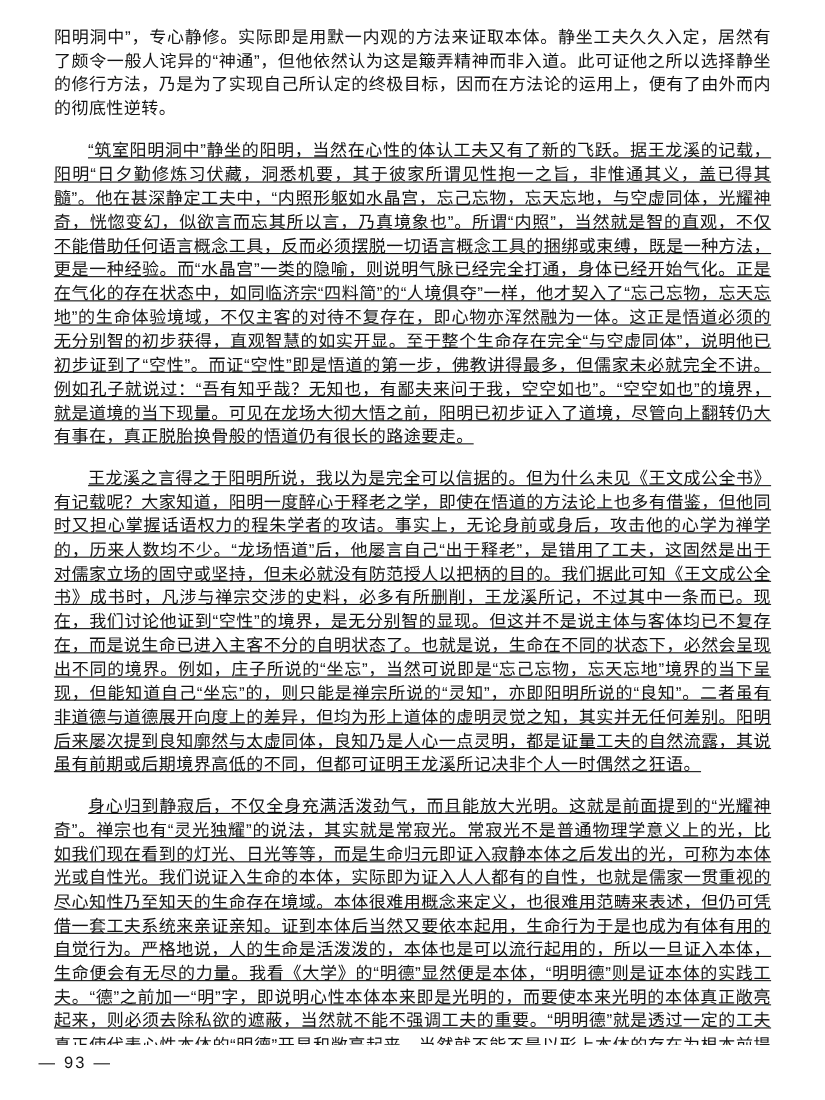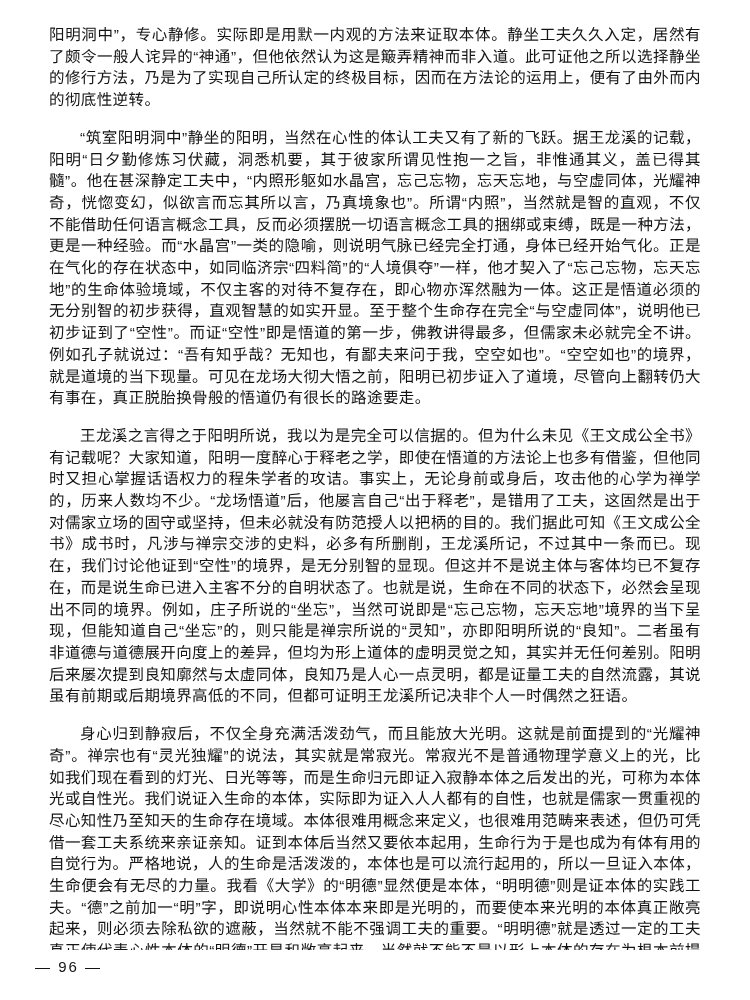--- a/index.html
+++ b/index.html
@@ -30,20 +30,21 @@
     line-height: 21.7px;
     text-align: justify;
     text-justify: inter-character;
     letter-spacing: 0.4px;
     word-break: break-all;
     color: #141414;
     font-weight: 500;
   }
   p.para.indent {
     text-indent: 2em;
+    text-decoration: underline;
   }
   .footer {
     position: absolute;
     left: 35px;
     top: 958px;
     font-size: 15px;
     letter-spacing: 2px;
     color: #141414;
   }
 </style>
@@ -52,13 +53,13 @@
 
 <div class="page">
   <p class="para">阳明洞中”，专心静修。实际即是用默一内观的方法来证取本体。静坐工夫久久入定，居然有了颇令一般人诧异的“神通”，但他依然认为这是簸弄精神而非入道。此可证他之所以选择静坐的修行方法，乃是为了实现自己所认定的终极目标，因而在方法论的运用上，便有了由外而内的彻底性逆转。</p>
   <p class="para indent">“筑室阳明洞中”静坐的阳明，当然在心性的体认工夫又有了新的飞跃。据王龙溪的记载，阳明“日夕勤修炼习伏藏，洞悉机要，其于彼家所谓见性抱一之旨，非惟通其义，盖已得其髓”。他在甚深静定工夫中，“内照形躯如水晶宫，忘己忘物，忘天忘地，与空虚同体，光耀神奇，恍惚变幻，似欲言而忘其所以言，乃真境象也”。所谓“内照”，当然就是智的直观，不仅不能借助任何语言概念工具，反而必须摆脱一切语言概念工具的捆绑或束缚，既是一种方法，更是一种经验。而“水晶宫”一类的隐喻，则说明气脉已经完全打通，身体已经开始气化。正是在气化的存在状态中，如同临济宗“四料简”的“人境俱夺”一样，他才契入了“忘己忘物，忘天忘地”的生命体验境域，不仅主客的对待不复存在，即心物亦浑然融为一体。这正是悟道必须的无分别智的初步获得，直观智慧的如实开显。至于整个生命存在完全“与空虚同体”，说明他已初步证到了“空性”。而证“空性”即是悟道的第一步，佛教讲得最多，但儒家未必就完全不讲。例如孔子就说过：“吾有知乎哉？无知也，有鄙夫来问于我，空空如也”。“空空如也”的境界，就是道境的当下现量。可见在龙场大彻大悟之前，阳明已初步证入了道境，尽管向上翻转仍大有事在，真正脱胎换骨般的悟道仍有很长的路途要走。</p>
   <p class="para indent">王龙溪之言得之于阳明所说，我以为是完全可以信据的。但为什么未见《王文成公全书》有记载呢？大家知道，阳明一度醉心于释老之学，即使在悟道的方法论上也多有借鉴，但他同时又担心掌握话语权力的程朱学者的攻诘。事实上，无论身前或身后，攻击他的心学为禅学的，历来人数均不少。“龙场悟道”后，他屡言自己“出于释老”，是错用了工夫，这固然是出于对儒家立场的固守或坚持，但未必就没有防范授人以把柄的目的。我们据此可知《王文成公全书》成书时，凡涉与禅宗交涉的史料，必多有所删削，王龙溪所记，不过其中一条而已。现在，我们讨论他证到“空性”的境界，是无分别智的显现。但这并不是说主体与客体均已不复存在，而是说生命已进入主客不分的自明状态了。也就是说，生命在不同的状态下，必然会呈现出不同的境界。例如，庄子所说的“坐忘”，当然可说即是“忘己忘物，忘天忘地”境界的当下呈现，但能知道自己“坐忘”的，则只能是禅宗所说的“灵知”，亦即阳明所说的“良知”。二者虽有非道德与道德展开向度上的差异，但均为形上道体的虚明灵觉之知，其实并无任何差别。阳明后来屡次提到良知廓然与太虚同体，良知乃是人心一点灵明，都是证量工夫的自然流露，其说虽有前期或后期境界高低的不同，但都可证明王龙溪所记决非个人一时偶然之狂语。</p>
   <p class="para indent">身心归到静寂后，不仅全身充满活泼劲气，而且能放大光明。这就是前面提到的“光耀神奇”。禅宗也有“灵光独耀”的说法，其实就是常寂光。常寂光不是普通物理学意义上的光，比如我们现在看到的灯光、日光等等，而是生命归元即证入寂静本体之后发出的光，可称为本体光或自性光。我们说证入生命的本体，实际即为证入人人都有的自性，也就是儒家一贯重视的尽心知性乃至知天的生命存在境域。本体很难用概念来定义，也很难用范畴来表述，但仍可凭借一套工夫系统来亲证亲知。证到本体后当然又要依本起用，生命行为于是也成为有体有用的自觉行为。严格地说，人的生命是活泼泼的，本体也是可以流行起用的，所以一旦证入本体，生命便会有无尽的力量。我看《大学》的“明德”显然便是本体，“明明德”则是证本体的实践工夫。“德”之前加一“明”字，即说明心性本体本来即是光明的，而要使本来光明的本体真正敞亮起来，则必须去除私欲的遮蔽，当然就不能不强调工夫的重要。“明明德”就是透过一定的工夫真正使代表心性本体的“明德”开显和敞亮起来，当然就不能不是以形上本体的存在为根本前提的实践方法。而工夫（明明德）不离本体（明德），本体（明德）不离工夫（明明德）。阳明通过静坐所产生的“光耀神奇”现象，恰好可以用来说明儒家即本体即工夫的“明明德”的重要。</p>
   <p class="para indent">透过以上分析，我们看到“龙场悟道”之前，阳明已经开始寻找各种方法来证入本体。前人以“前三变”来总结他的方法论的调整或改变：一是泛滥于辞章，二是出入于佛老，三是归本于儒学正学，大体上这是他心路历程的三次重大变化。而最后一变要到“龙场悟道”后才得以产生，也足以说明其为阳明一生之中最关键的思想性事件。</p>
 
 </div>
 
-<div class="footer">— 96 —</div>
+<div class="footer">— 93 —</div>
 
 </body></html>

